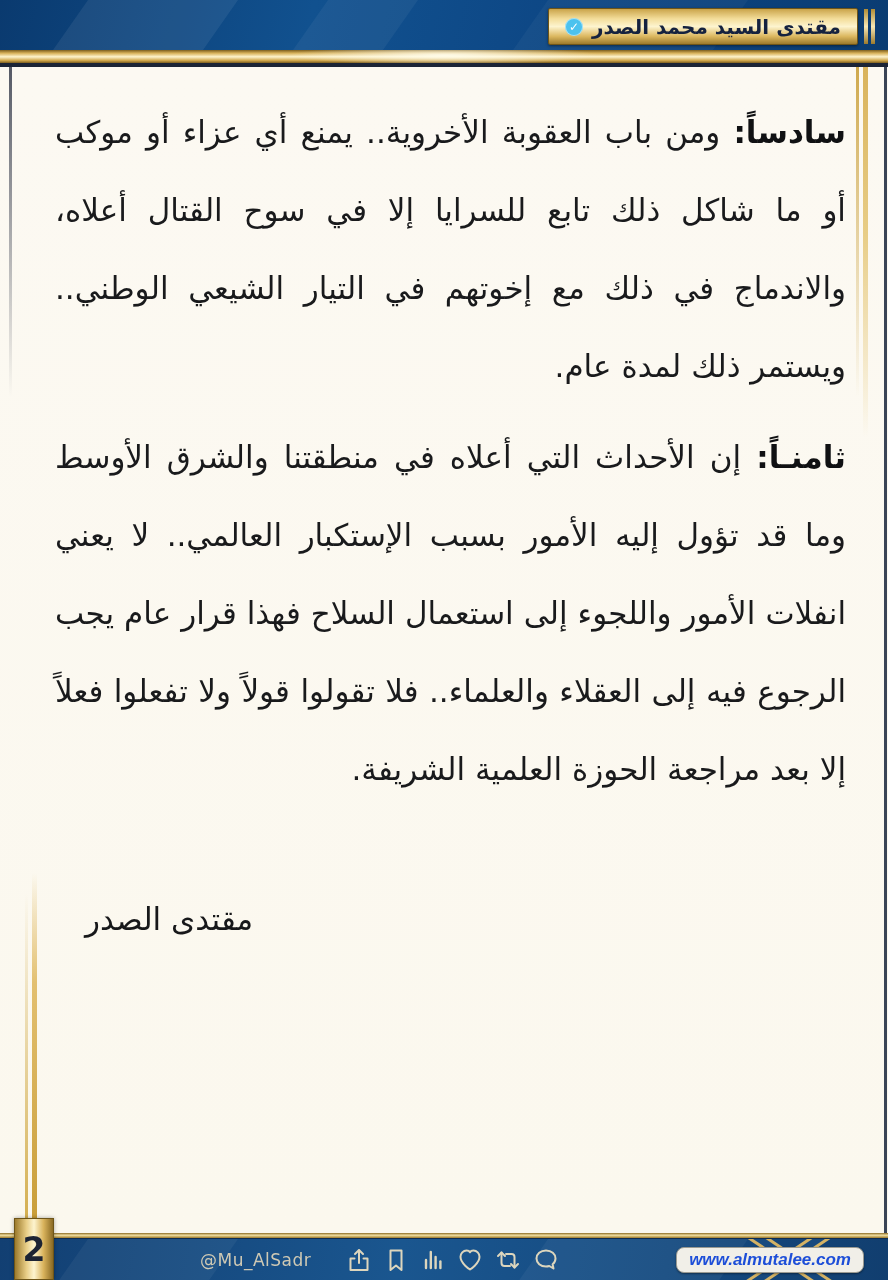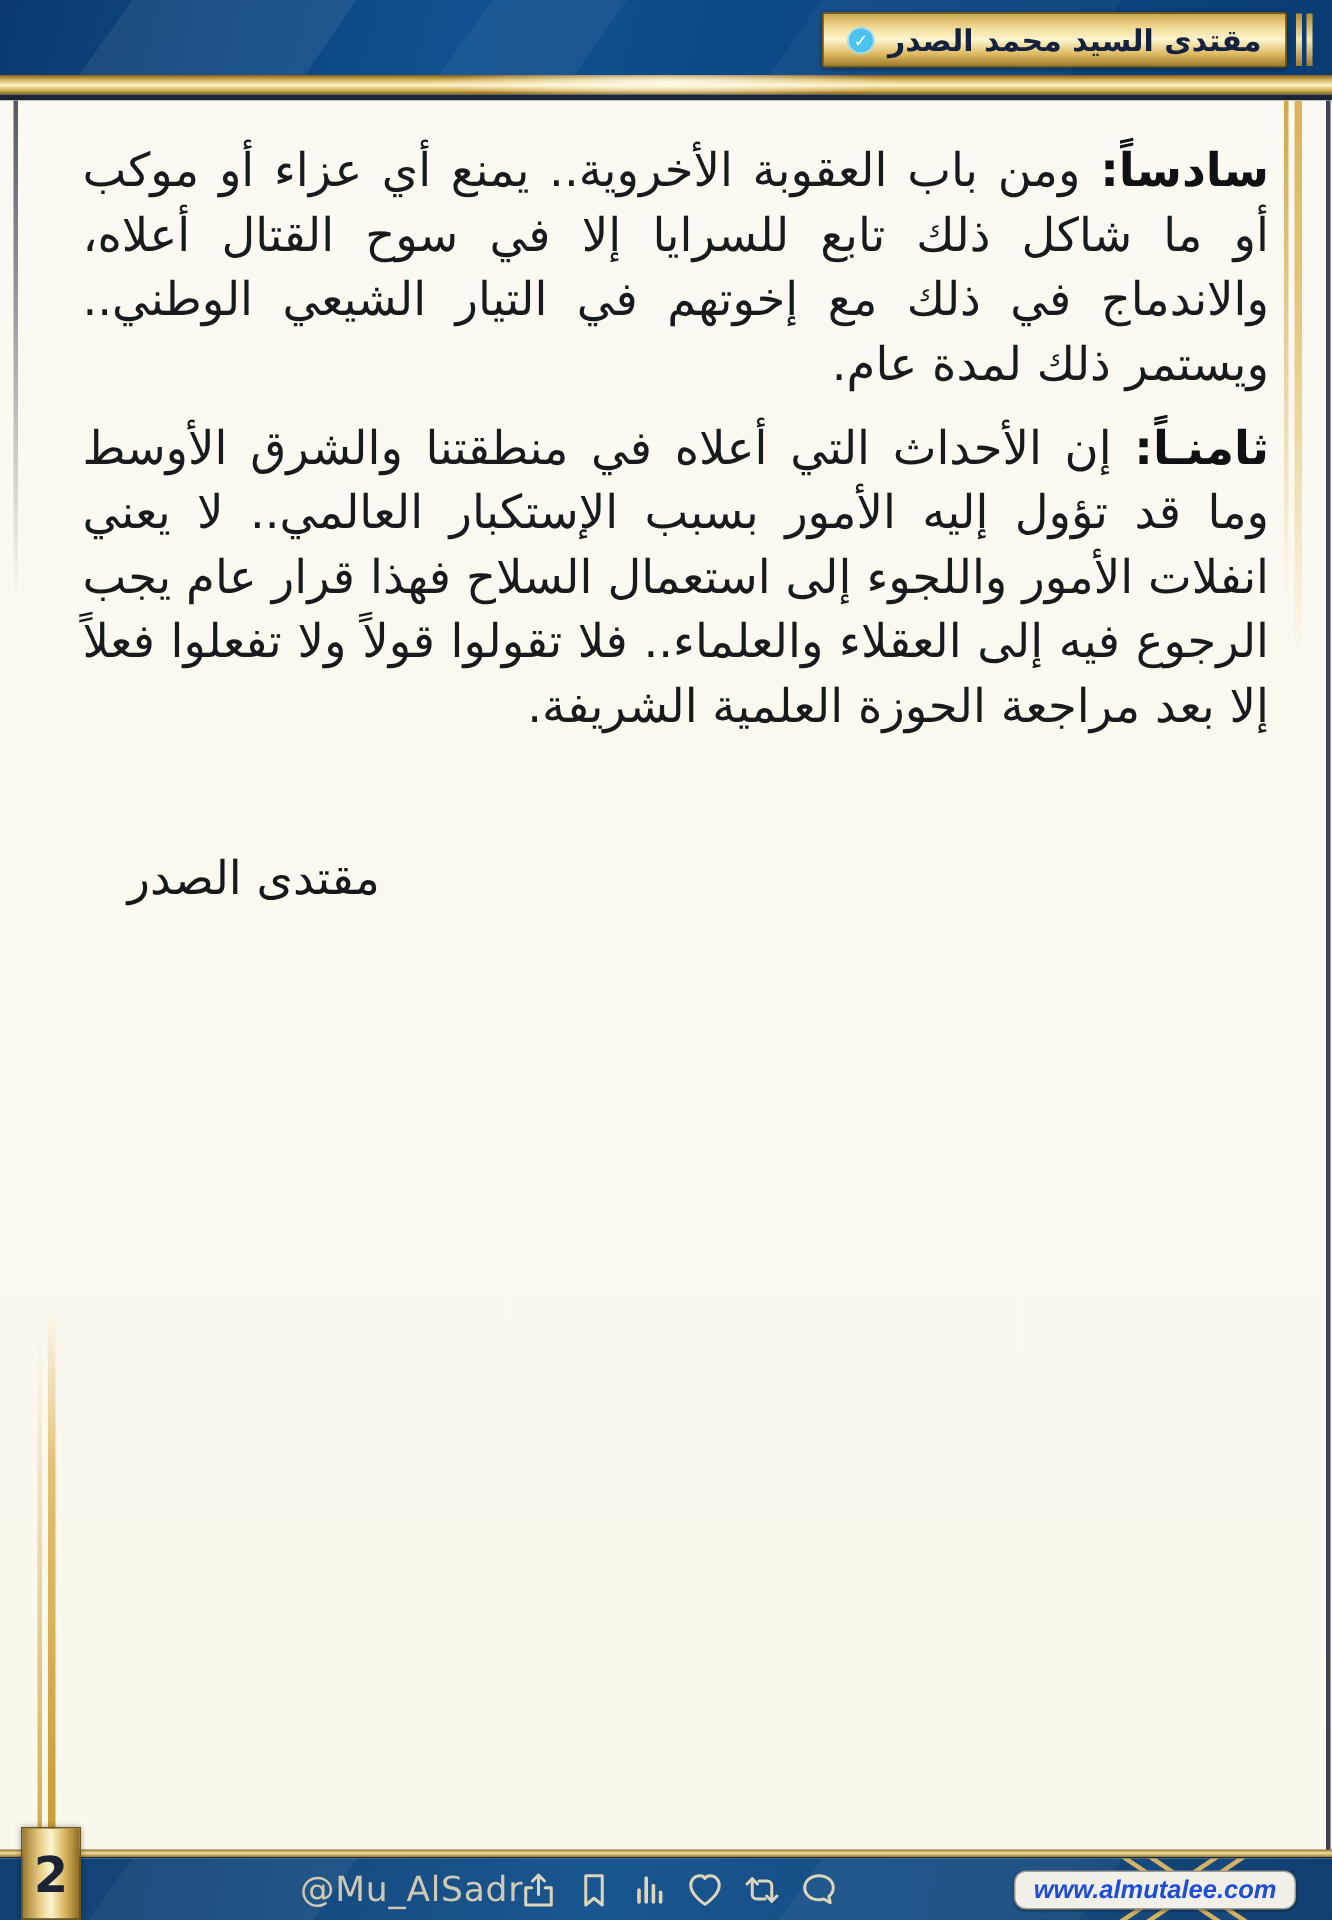--- a/index.html
+++ b/index.html
@@ -49,41 +49,41 @@
     background:linear-gradient(to bottom,#d9b35c,#e8cd86 45%,rgba(232,205,134,0));}
   .rg2{top:0;right:29px;width:3px;height:330px;
     background:linear-gradient(to bottom,#cfa94e,rgba(207,169,78,0));}
   .lg1{bottom:0;left:32px;width:5px;height:365px;
     background:linear-gradient(to top,#c79b34,#e3c070 70%,rgba(227,192,112,0));}
   .lg2{bottom:0;left:25px;width:3px;height:345px;
     background:linear-gradient(to top,#d2ab48,rgba(210,171,72,0));}
 
   .content{position:absolute;top:0;right:0;left:0;padding:26px 42px 0 55px;
     direction:rtl;text-align:justify;color:var(--text-dark);
-    font-size:31px;line-height:43px;}
+    font-size:31px;line-height:78px;}
   .content p{margin-bottom:13px;}
   .lead{font-weight:bold;color:#101113;}
   .signature{margin-top:72px;direction:rtl;text-align:left;padding-left:30px;
     font-size:31px;color:#17181a;}
 
   
   .page-badge{position:absolute;left:14px;top:1218px;width:40px;height:62px;z-index:6;
     background:linear-gradient(to right,#9c7a2c 0%,#e8cd86 30%,#fdf4cf 50%,#d9b35c 75%,#8a6a24 100%);
     border:1px solid #6e5518;display:flex;align-items:center;justify-content:center;
     font-size:33px;font-weight:bold;color:#1c2333;box-shadow:0 0 4px rgba(0,0,0,.35);}
 
   
   .footer-goldline{position:absolute;bottom:42px;left:0;width:888px;height:5px;z-index:2;
     background:linear-gradient(to bottom,#8a6a24,#f2dfa0 45%,#9c7a2c);}
   .footer{position:absolute;bottom:0;left:0;width:888px;height:42px;overflow:hidden;z-index:1;
     background:linear-gradient(100deg,#123f72 0%,#1a568f 45%,#154a80 75%,#113e6f 100%);
     border-top:1px solid #0e2c52;}
   .footer .streak{background:rgba(255,255,255,0.05);}
   .handle{position:absolute;left:200px;top:50%;transform:translateY(-50%);
-    font-size:23px;letter-spacing:.5px;color:#cfc9b4;}
+    font-size:17px;letter-spacing:.5px;color:#cfc9b4;}
   .icons{position:absolute;left:345px;top:50%;transform:translateY(-50%);
     display:flex;gap:9px;align-items:center;}
   .icons svg{display:block;}
   .xlogo{position:absolute;right:34px;bottom:0;z-index:1;}
   .watermark{position:absolute;right:24px;top:50%;transform:translateY(-50%);z-index:3;
     background:#f1efe8;border:1px solid #9a9a92;border-radius:8px;padding:2px 12px;
     font-family:"Liberation Sans",sans-serif;font-style:italic;font-weight:bold;
     font-size:17px;color:#1d4ed8;box-shadow:0 1px 2px rgba(0,0,0,.4);}
 </style>
 </head>

